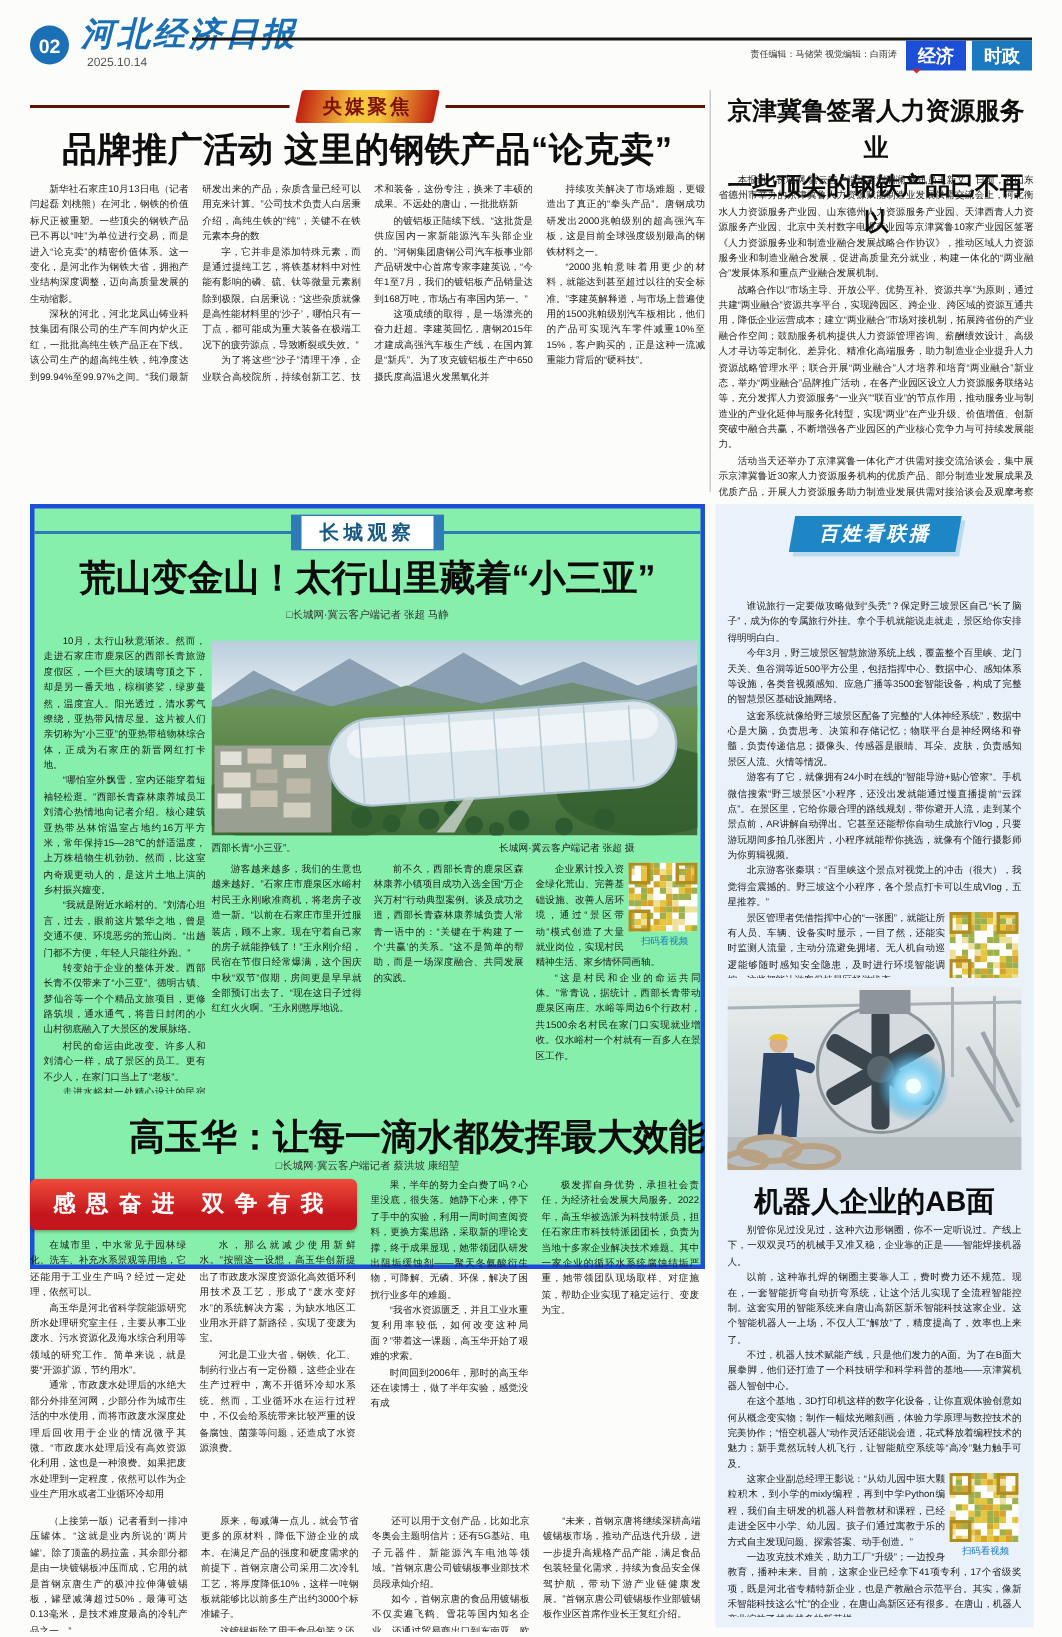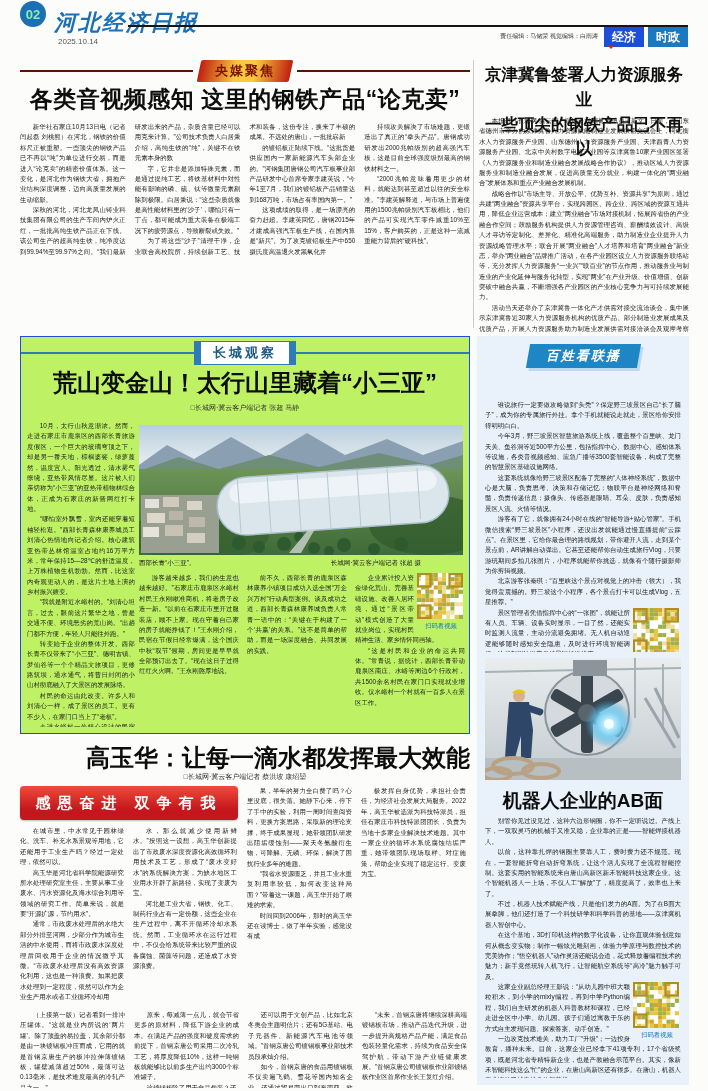--- a/index.html
+++ b/index.html
@@ -2,22 +2,22 @@
 <html><head>
 <meta charset="utf-8">
 <style>
   html,body{margin:0;padding:0;}
   body{width:708px;height:1091px;position:relative;background:#fcfcfa;overflow:hidden;
        font-family:"Liberation Sans","DejaVu Sans",sans-serif;color:#1a1a1a;}
   .abs{position:absolute;}
   .para{margin:0;text-indent:2em;text-align:justify;}
   .small{font-size:6.4px;line-height:1.62;}
   
-  .pagenum{left:20px;top:1px;width:26px;height:26px;border-radius:50%;background:#1a6fb5;
-           color:#86efac;font-size:13px;font-weight:bold;display:flex;align-items:center;justify-content:center;}
+  .pagenum{left:20px;top:17px;width:26px;height:26px;border-radius:50%;background:#1a6fb5;
+           color:#ffffff;font-size:13px;font-weight:bold;display:flex;align-items:center;justify-content:center;}
   .papername{left:54px;top:8px;font-family:"Liberation Serif","DejaVu Serif",serif;
              font-style:italic;font-weight:bold;font-size:22px;color:#1a6fb5;letter-spacing:2px;}
   .dateline{left:58px;top:37px;font-size:8px;color:#555;text-align:center;}
   .toprule{left:128px;top:25px;width:560px;height:2px;background:#151515;}
   .editors{left:470px;top:32px;width:128px;text-align:right;font-size:6px;color:#333;}
   .tagbadge{top:27px;width:40px;height:20px;color:#fff;font-size:12px;font-weight:bold;
             display:flex;align-items:center;justify-content:center;}
   .tag-econ{left:604px;background:#1d4ed8;}
   .tag-econ:after{content:"";position:absolute;left:4px;bottom:-5px;border:3px solid transparent;border-top-color:#d5281e;}
   .tag-pol{left:648px;background:#1a79c0;}
@@ -28,21 +28,21 @@
            transform:skewX(-12deg);padding:2px 16px;border-radius:2px;}
   .cmbadge span{display:block;transform:skewX(12deg);font-size:13px;font-weight:900;color:#7d1200;letter-spacing:2px;}
   .mainhead{left:20px;top:84px;width:450px;text-align:center;font-size:23px;font-weight:900;
             color:#0e0e0e;white-space:nowrap;letter-spacing:0.5px;}
   .mainbody{left:20px;top:122px;width:450px;height:206px;column-count:4;column-gap:9px;overflow:hidden;}
   .vrule{left:473px;top:60px;width:1px;height:268px;background:#ccc;}
   
   .rthead{left:479px;top:62px;width:210px;text-align:center;font-size:16.5px;font-weight:900;line-height:1.5;color:#0e0e0e;}
   .rtbody{left:479px;top:116px;width:210px;height:216px;overflow:hidden;}
   
-  .ccbox{left:20px;top:336px;width:450px;height:398px;background:#bef264;border:1px solid #1d4ed8;box-sizing:border-box;}
+  .ccbox{left:20px;top:336px;width:450px;height:510px;background:#86efac;border:3px solid #1d4ed8;box-sizing:border-box;}
   .ccrow{position:absolute;left:0;top:4px;width:100%;display:flex;align-items:center;gap:0;}
   .ccrow .line{flex:1;height:2px;background:#2e7bb5;}
   .ccbadge{background:#fff;border:1.5px solid #2e7bb5;border-left-width:7px;border-right-width:7px;
            padding:2px 12px;font-size:13px;font-weight:800;color:#185a86;letter-spacing:3px;}
   .cchead{position:absolute;left:0;top:30px;width:100%;text-align:center;font-size:24px;font-weight:900;color:#0d0d0d;}
   .ccby{position:absolute;left:0;top:66px;width:100%;text-align:center;font-size:7px;color:#333;}
   .ccleft{position:absolute;left:6px;top:84px;width:108px;height:306px;overflow:hidden;}
   .ccphoto{position:absolute;left:118px;top:88px;width:324px;height:130px;}
   .cccaps{position:absolute;left:118px;top:222px;width:282px;display:flex;justify-content:space-between;font-size:6.5px;color:#222;}
   .ccbottom{position:absolute;left:118px;top:236px;width:326px;height:156px;display:flex;gap:8px;overflow:hidden;}
@@ -87,21 +87,21 @@
 <div class="abs tagbadge tag-econ">经济</div>
 <div class="abs tagbadge tag-pol">时政</div>
 
 <div class="abs cmrow">
   <div class="line"></div>
   <div class="cmbadge">
       <span>央媒聚焦</span>
     </div>
   <div class="line"></div>
 </div>
-<div class="abs mainhead">各类音视频感知 这里的钢铁产品“论克卖”</div>
+<div class="abs mainhead">品牌推广活动 这里的钢铁产品“论克卖”</div>
 <div class="abs mainbody small">
     <p class="para">新华社石家庄10月13日电（记者闫起磊 刘桃熊）在河北，钢铁的价值标尺正被重塑。一些顶尖的钢铁产品已不再以“吨”为单位进行交易，而是进入“论克卖”的精密价值体系。这一变化，是河北作为钢铁大省，拥抱产业结构深度调整，迈向高质量发展的生动缩影。</p>
     <p class="para">深秋的河北，河北龙凤山铸业科技集团有限公司的生产车间内炉火正红，一批批高纯生铁产品正在下线。该公司生产的超高纯生铁，纯净度达到99.94%至99.97%之间。“我们最新研发出来的产品，杂质含量已经可以用克来计算。”公司技术负责人白居秉介绍，高纯生铁的“纯”，关键不在铁元素本身的数</p>
     <p class="para">字，它并非是添加特殊元素，而是通过提纯工艺，将铁基材料中对性能有影响的磷、硫、钛等微量元素剔除到极限。白居秉说：“这些杂质就像是高性能材料里的‘沙子’，哪怕只有一丁点，都可能成为重大装备在极端工况下的疲劳源点，导致断裂或失效。”</p>
     <p class="para">为了将这些“沙子”清理干净，企业联合高校院所，持续创新工艺、技术和装备，这份专注，换来了丰硕的成果。不远处的唐山，一批批崭新</p>
     <p class="para">的镀铝板正陆续下线。“这批货是供应国内一家新能源汽车头部企业的。”河钢集团唐钢公司汽车板事业部产品研发中心首席专家李建英说，“今年1至7月，我们的镀铝板产品销量达到168万吨，市场占有率国内第一。”</p>
     <p class="para">这项成绩的取得，是一场漂亮的奋力赶超。李建英回忆，唐钢2015年才建成高强汽车板生产线，在国内算是“新兵”。为了攻克镀铝板生产中650摄氏度高温退火发黑氧化并</p>
     <p class="para">持续攻关解决了市场难题，更锻造出了真正的“拳头产品”。唐钢成功研发出2000兆帕级别的超高强汽车板，这是目前全球强度级别最高的钢铁材料之一。</p>
     <p class="para">“2000兆帕意味着用更少的材料，就能达到甚至超过以往的安全标准。”李建英解释道，与市场上普遍使用的1500兆帕级别汽车板相比，他们的产品可实现汽车零件减重10%至15%，客户购买的，正是这种一流减重能力背后的“硬科技”。</p>
   </div>

